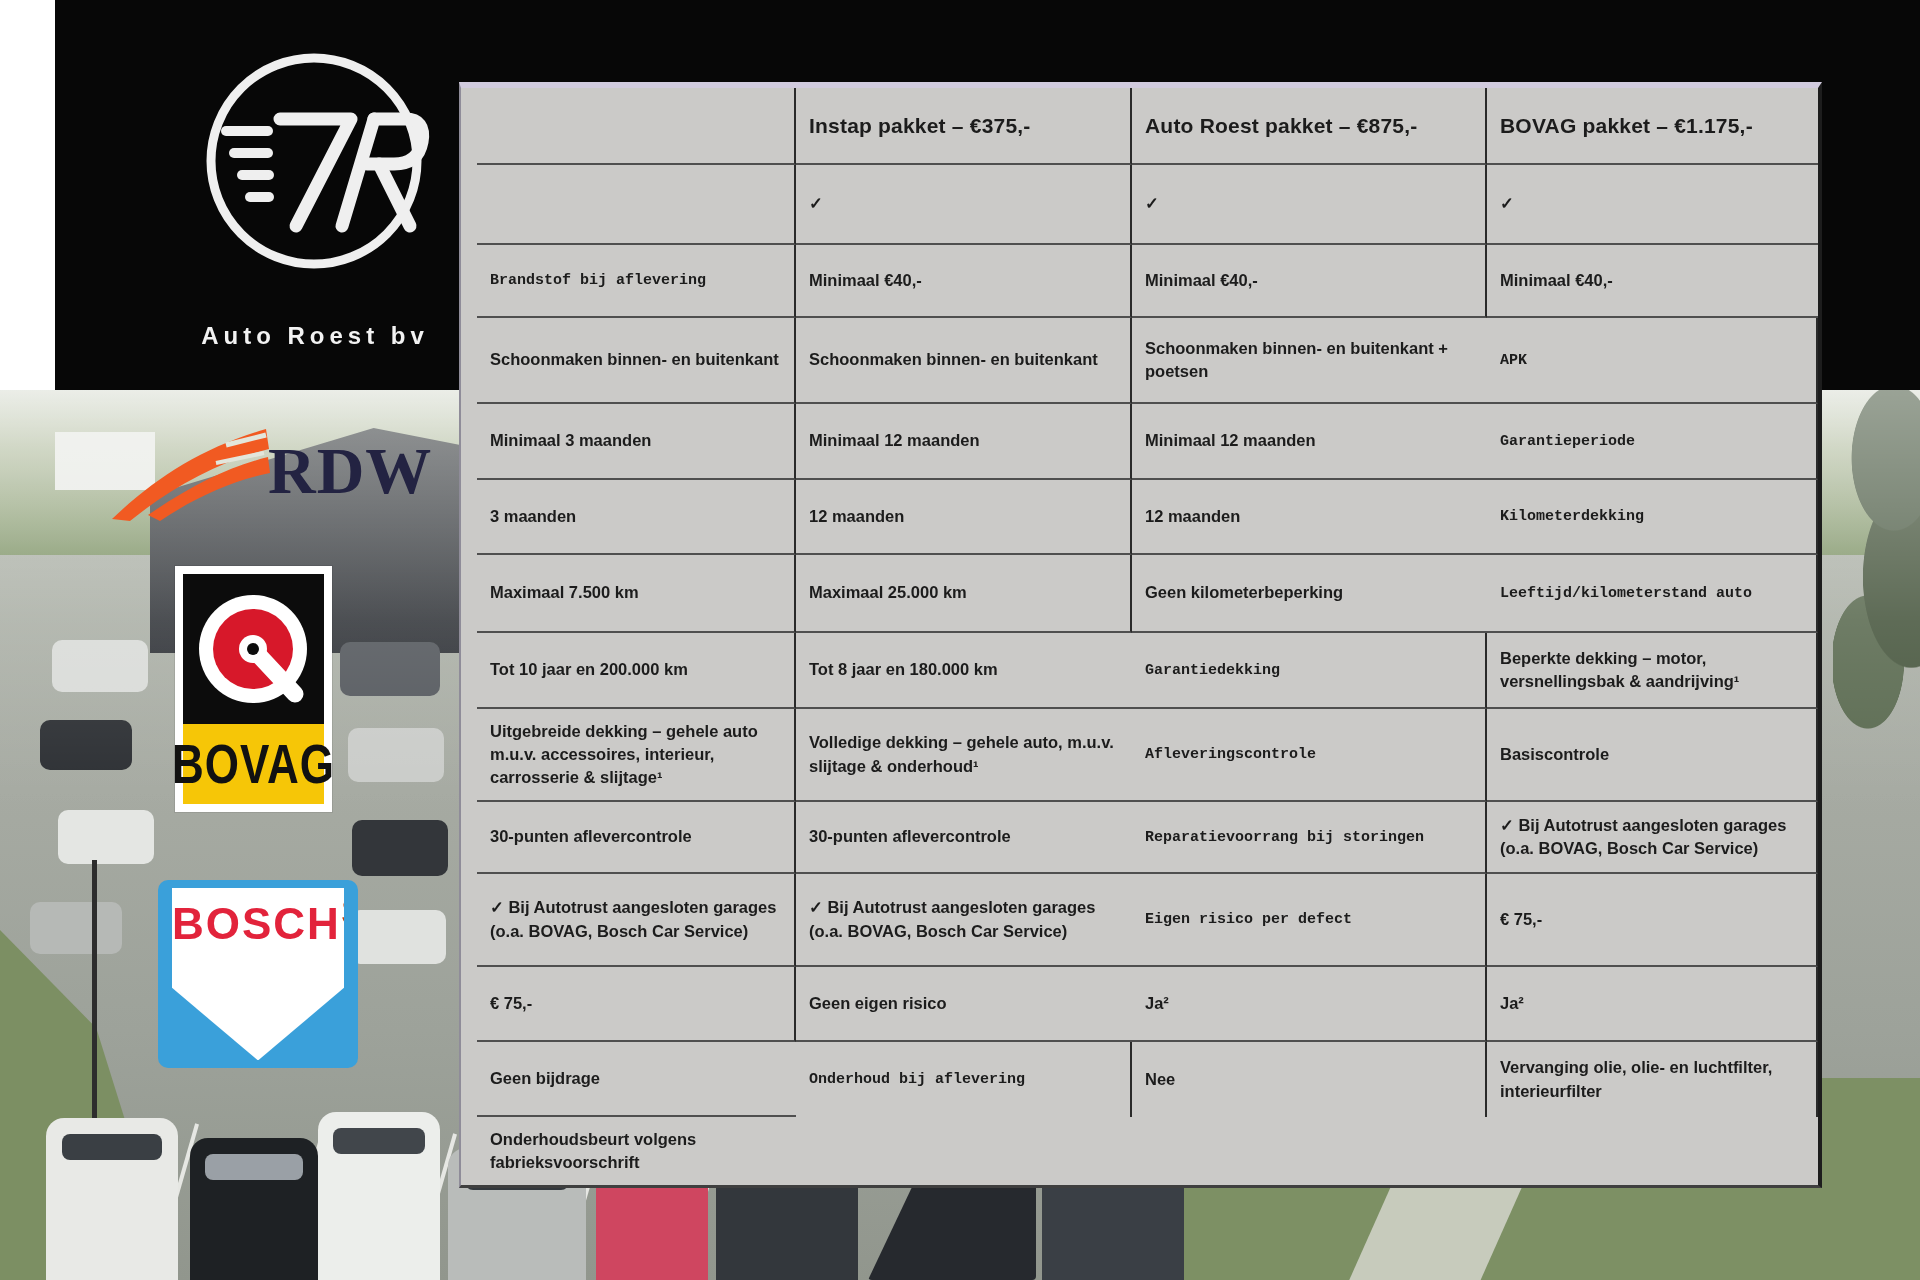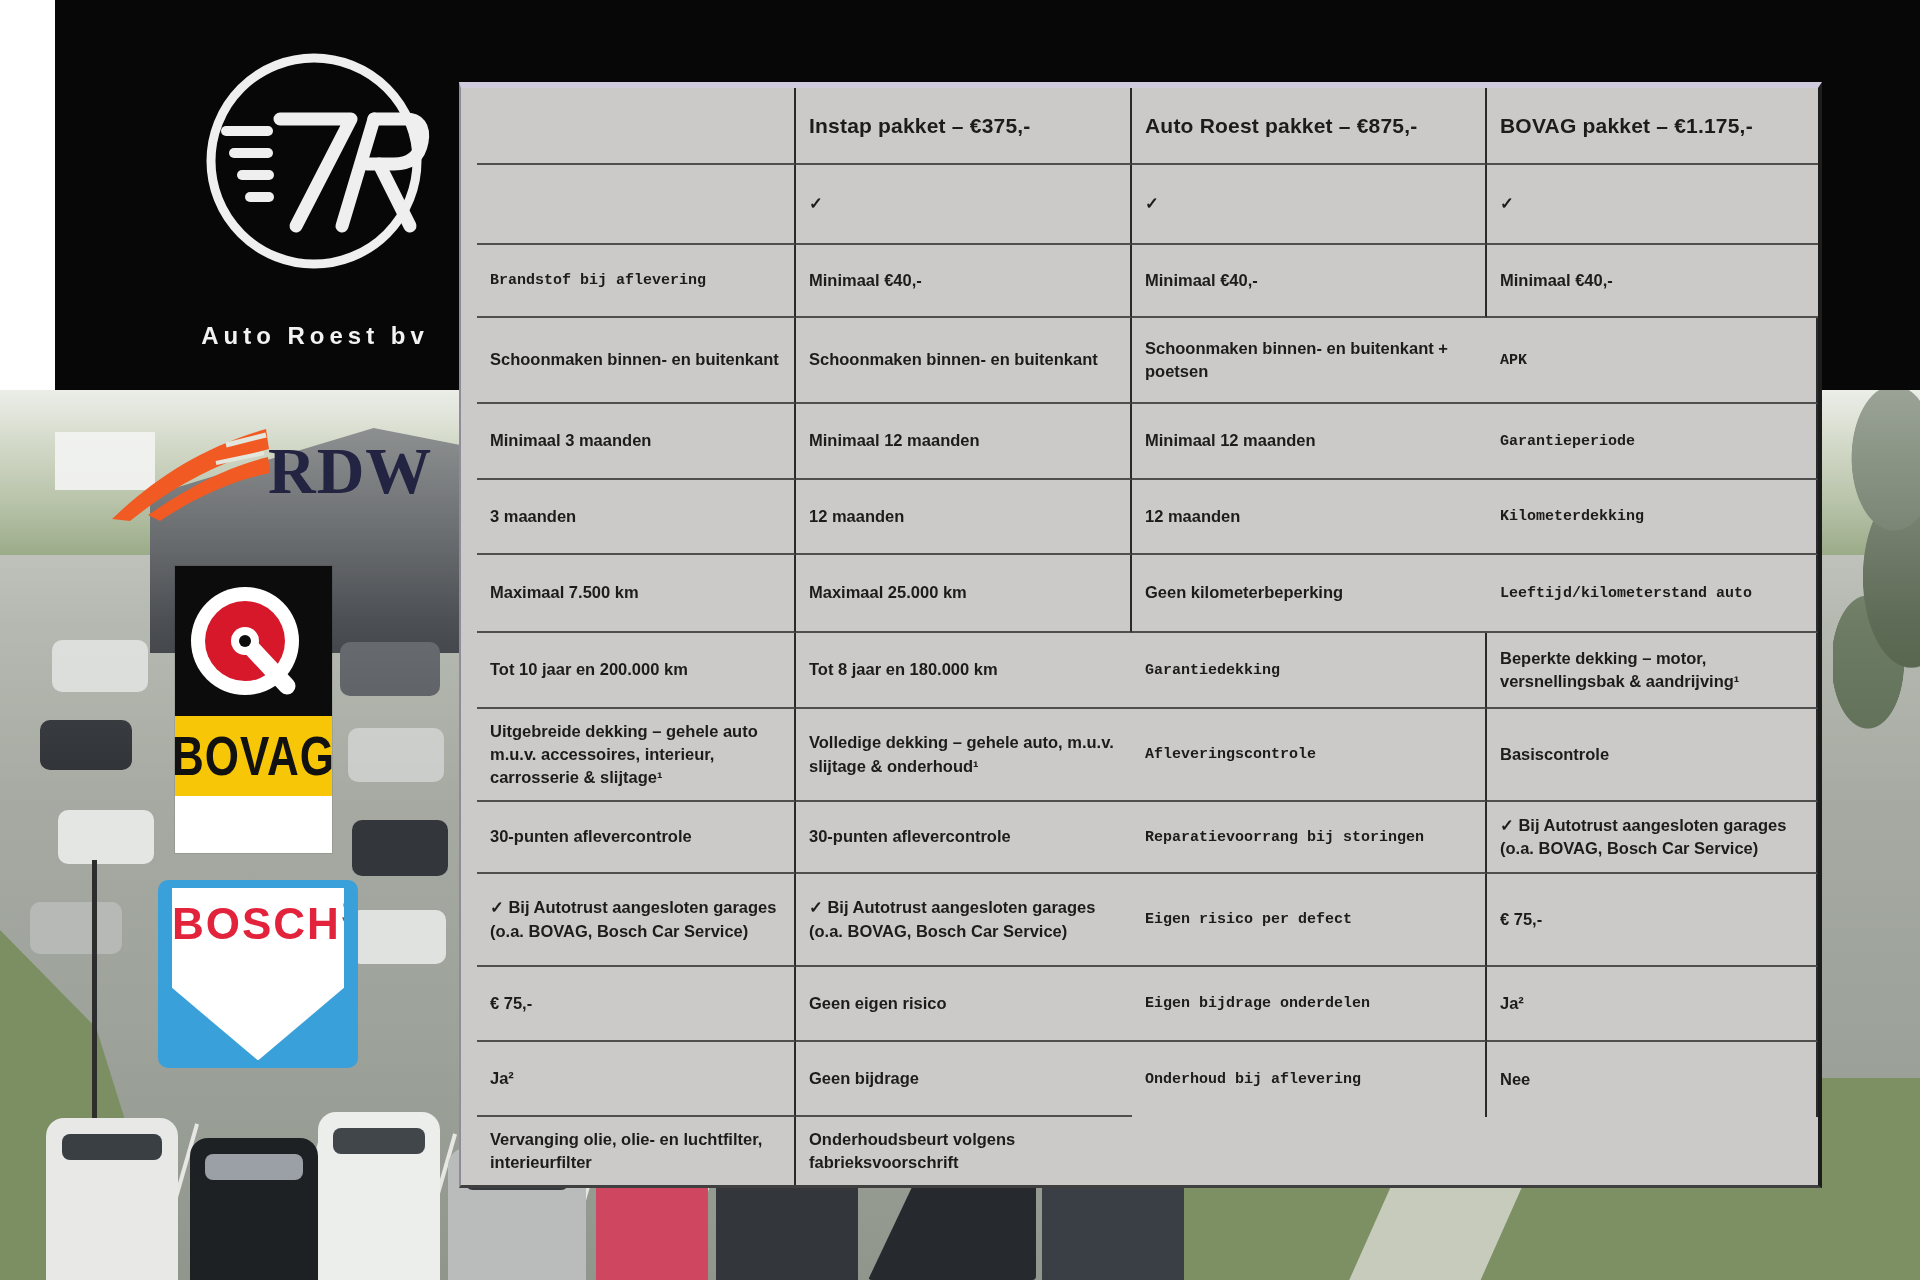--- a/index.html
+++ b/index.html
@@ -52,22 +52,22 @@
   .hcell{font-size:21px;letter-spacing:.2px;}
   .vcell{font-size:16.5px;}
   .lcell{font-size:15px;font-family:Liberation Mono, monospace;}
 
   
   .rdw{position:absolute;left:108px;top:415px;width:300px;height:110px;}
   .rdw-text{position:absolute;left:160px;top:18px;font-family:"Liberation Serif",serif;
             font-weight:bold;font-size:66px;color:#232342;letter-spacing:1px;}
 
   
-  .bovag{position:absolute;left:175px;top:566px;width:157px;height:287px;background:#fff;
-         box-sizing:border-box;box-shadow:0 0 0 1px rgba(0,0,0,.08);}
+  .bovag{position:absolute;left:175px;top:566px;width:157px;height:246px;background:#fff;
+         padding:8px;box-sizing:border-box;box-shadow:0 0 0 1px rgba(0,0,0,.08);}
   .bovag-top{position:relative;width:100%;height:150px;background:#0c0c0c;}
   .bovag-bottom{width:100%;height:80px;background:#f6c607;display:flex;align-items:center;justify-content:center;}
   .bovag-word{font-weight:bold;font-size:44px;letter-spacing:1px;color:#111;transform:scaleY(1.25);}
 
   
   .bosch{position:absolute;left:158px;top:880px;width:200px;height:188px;background:#3aa0da;
          border-radius:10px;}
   .bosch-shield{position:absolute;left:7%;top:4%;width:86%;height:92%;background:#fff;
                 clip-path:polygon(0 0,100% 0,100% 58%,50% 100%,0 58%);
                 display:flex;align-items:flex-start;}
@@ -230,21 +230,20 @@
       <div class="cell vcell">30-punten aflevercontrole</div>
       <div class="cell vcell last-col">30-punten aflevercontrole</div>
       <div class="cell lcell">Reparatievoorrang bij storingen</div>
       <div class="cell vcell">✓ Bij Autotrust aangesloten garages (o.a. BOVAG, Bosch Car Service)</div>
       <div class="cell vcell">✓ Bij Autotrust aangesloten garages (o.a. BOVAG, Bosch Car Service)</div>
       <div class="cell vcell last-col">✓ Bij Autotrust aangesloten garages (o.a. BOVAG, Bosch Car Service)</div>
       <div class="cell lcell">Eigen risico per defect</div>
       <div class="cell vcell">€ 75,-</div>
       <div class="cell vcell">€ 75,-</div>
       <div class="cell vcell last-col">Geen eigen risico</div>
-      <div class="cell lcell">Eigen bijdrage onderdelen</div>
       <div class="cell vcell">Ja²</div>
       <div class="cell vcell">Ja²</div>
       <div class="cell vcell last-col">Geen bijdrage</div>
       <div class="cell lcell last-row">Onderhoud bij aflevering</div>
       <div class="cell vcell last-row">Nee</div>
       <div class="cell vcell last-row">Vervanging olie, olie- en luchtfilter, interieurfilter</div>
       <div class="cell vcell last-col last-row">Onderhoudsbeurt volgens fabrieksvoorschrift</div>
     </div>
 
 </div>

